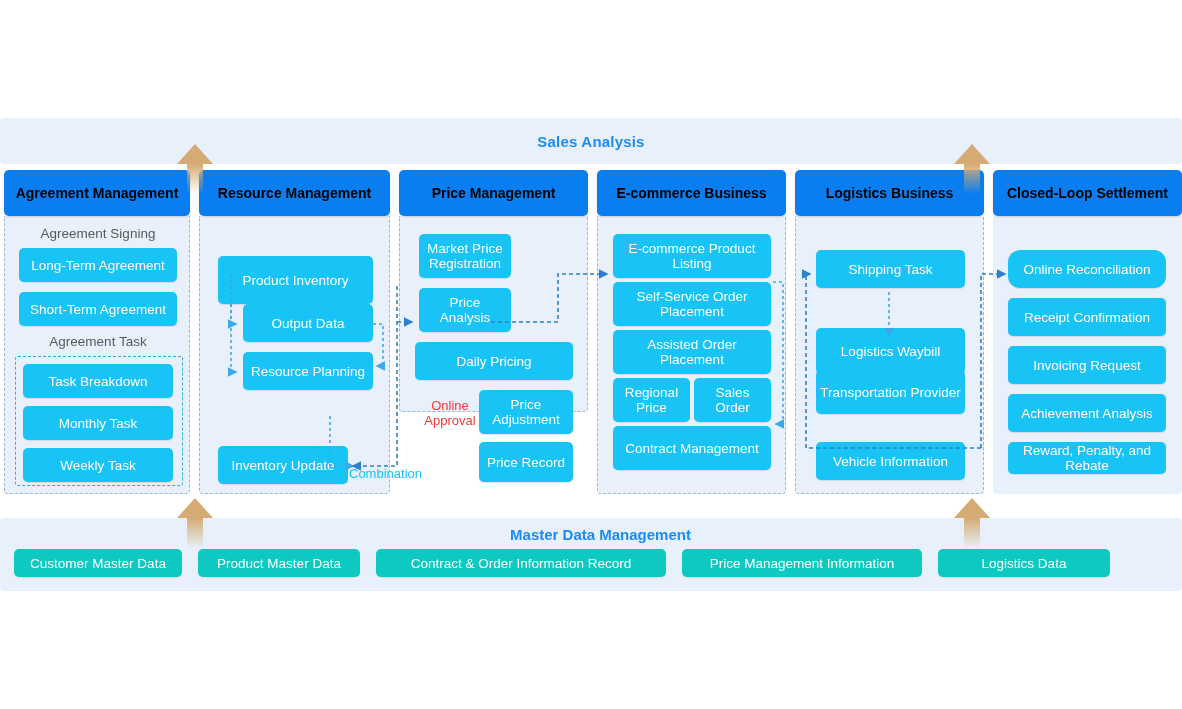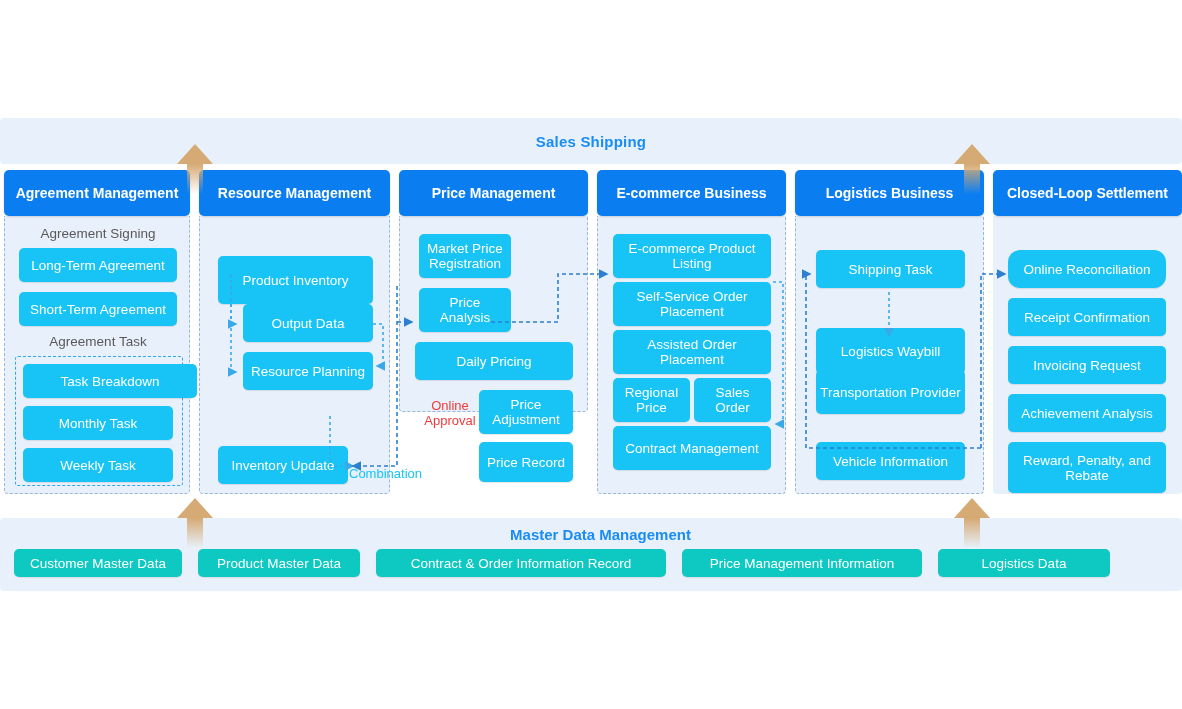--- a/index.html
+++ b/index.html
@@ -22,21 +22,21 @@
   #mdm-chips{display:flex;align-items:center;gap:0;margin-top:6px;padding:0 14px;}
   .mdm-chip{
     background:#0ec9c1;color:#ffffff;border-radius:5px;height:28px;
     display:flex;align-items:center;justify-content:center;font-size:13.5px;
     margin-right:16px;box-shadow:0 1px 1px rgba(0,0,0,.08);
   }
 
   
   .col{position:absolute;top:170px;}
   .col-head{
-    background:#0a7ef0;color:#ffffff;font-weight:bold;font-size:14px;
+    background:#0a7ef0;color:#000000;font-weight:bold;font-size:14px;
     height:46px;border-radius:5px;display:flex;align-items:center;justify-content:center;
     box-shadow:0 1px 2px rgba(0,0,0,.15);position:relative;z-index:4;
   }
   .col-body{
     background:#e8f1fb;border-radius:0 0 4px 4px;position:relative;
     padding:0;box-sizing:border-box;
   }
   .col-body.dashed{border:1px dashed #9ab6d8;border-top:none;}
 
   .node{
@@ -62,21 +62,21 @@
   .tan-up .shaft{height:30px;background:linear-gradient(to bottom,#d6aa74,rgba(214,170,116,0));}
 
   svg#wires{position:absolute;left:0;top:0;width:1182px;height:709px;pointer-events:none;z-index:3;}
 </style>
 </head>
 <body>
 
 <div id="canvas">
 
   <div class="band" id="sales-band">
-    <span class="band-title">Sales Shipping</span>
+    <span class="band-title">Sales Analysis</span>
   </div>
 
   <div class="tan-arrow tan-up" style="left:177px;top:144px;">
     <div class="head"></div>
     <div class="shaft"></div>
   </div>
   <div class="tan-arrow tan-up" style="left:954px;top:144px;">
     <div class="head"></div>
     <div class="shaft"></div>
   </div>
@@ -90,21 +90,21 @@
   </div>
 
   <div class="col" id="col-1" style="left:4px;width:186px;">
     <div class="col-head">Agreement Management</div>
     <div class="col-body dashed" style="height:278px;">
       <div class="seclabel" style="left:0;top:10px;width:186px;">Agreement Signing</div>
       <div class="node" style="left:14px;top:32px;width:158px;height:34px;">Long-Term Agreement</div>
       <div class="node" style="left:14px;top:76px;width:158px;height:34px;">Short-Term Agreement</div>
       <div class="seclabel" style="left:0;top:118px;width:186px;">Agreement Task</div>
       <div class="dashbox" style="left:10px;top:140px;width:166px;height:128px;"></div>
-      <div class="node" style="left:18px;top:148px;width:174px;height:34px;">Task Breakdown</div>
+      <div class="node" style="left:18px;top:148px;width:150px;height:34px;">Task Breakdown</div>
       <div class="node" style="left:18px;top:190px;width:150px;height:34px;">Monthly Task</div>
       <div class="node" style="left:18px;top:232px;width:150px;height:34px;">Weekly Task</div>
     </div>
   </div>
 
   <div class="col" id="col-2" style="left:199px;width:191px;">
     <div class="col-head">Resource Management</div>
     <div class="col-body dashed" style="height:278px;">
       <div class="node" style="left:18px;top:40px;width:155px;height:48px;text-align:center;">Product Inventory</div>
       <div class="node" style="left:43px;top:88px;width:130px;height:38px;">Output Data</div>
@@ -147,21 +147,21 @@
     </div>
   </div>
 
   <div class="col" id="col-6" style="left:993px;width:189px;">
     <div class="col-head">Closed-Loop Settlement</div>
     <div class="col-body" style="height:278px;">
       <div class="node" style="left:15px;top:34px;width:158px;height:38px;border-radius:12px;">Online Reconciliation</div>
       <div class="node" style="left:15px;top:82px;width:158px;height:38px;">Receipt Confirmation</div>
       <div class="node" style="left:15px;top:130px;width:158px;height:38px;">Invoicing Request</div>
       <div class="node" style="left:15px;top:178px;width:158px;height:38px;">Achievement Analysis</div>
-      <div class="node" style="left:15px;top:226px;width:158px;height:51px;">Reward, Penalty, and Rebate</div>
+      <div class="node" style="left:15px;top:226px;width:158px;height:32px;">Reward, Penalty, and Rebate</div>
     </div>
   </div>
 
   <svg id="wires" viewBox="0 0 1182 709">
     <defs>
       <marker id="ar" markerWidth="6" markerHeight="6" refX="5" refY="3" orient="auto">
         <path d="M0,0 L6,3 L0,6 z" fill="#2d7fd0"></path>
       </marker>
       <marker id="arL" markerWidth="6" markerHeight="6" refX="5" refY="3" orient="auto">
         <path d="M0,0 L6,3 L0,6 z" fill="#3aa9e8"></path>

